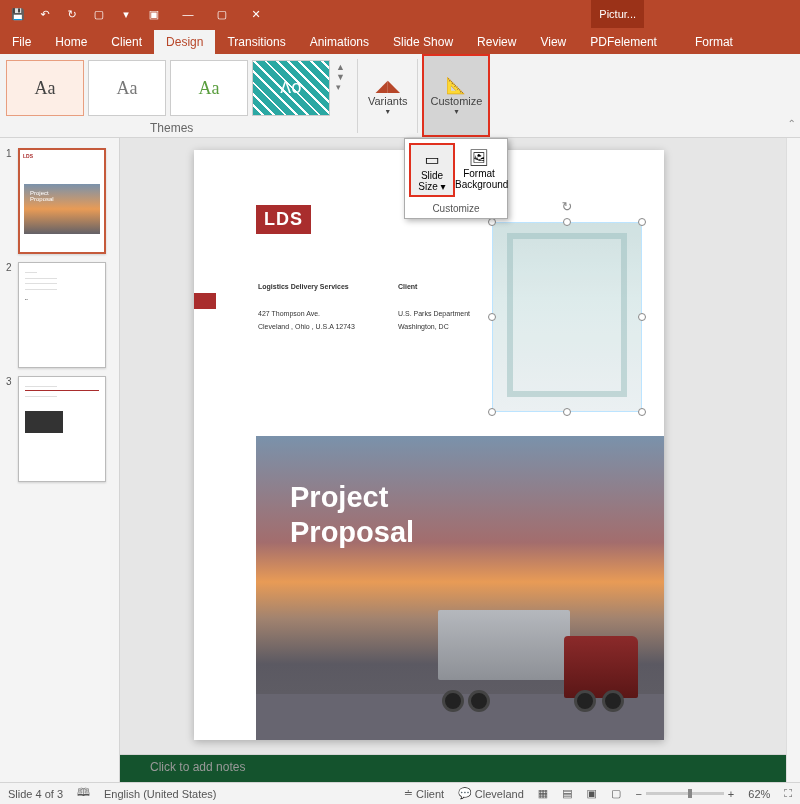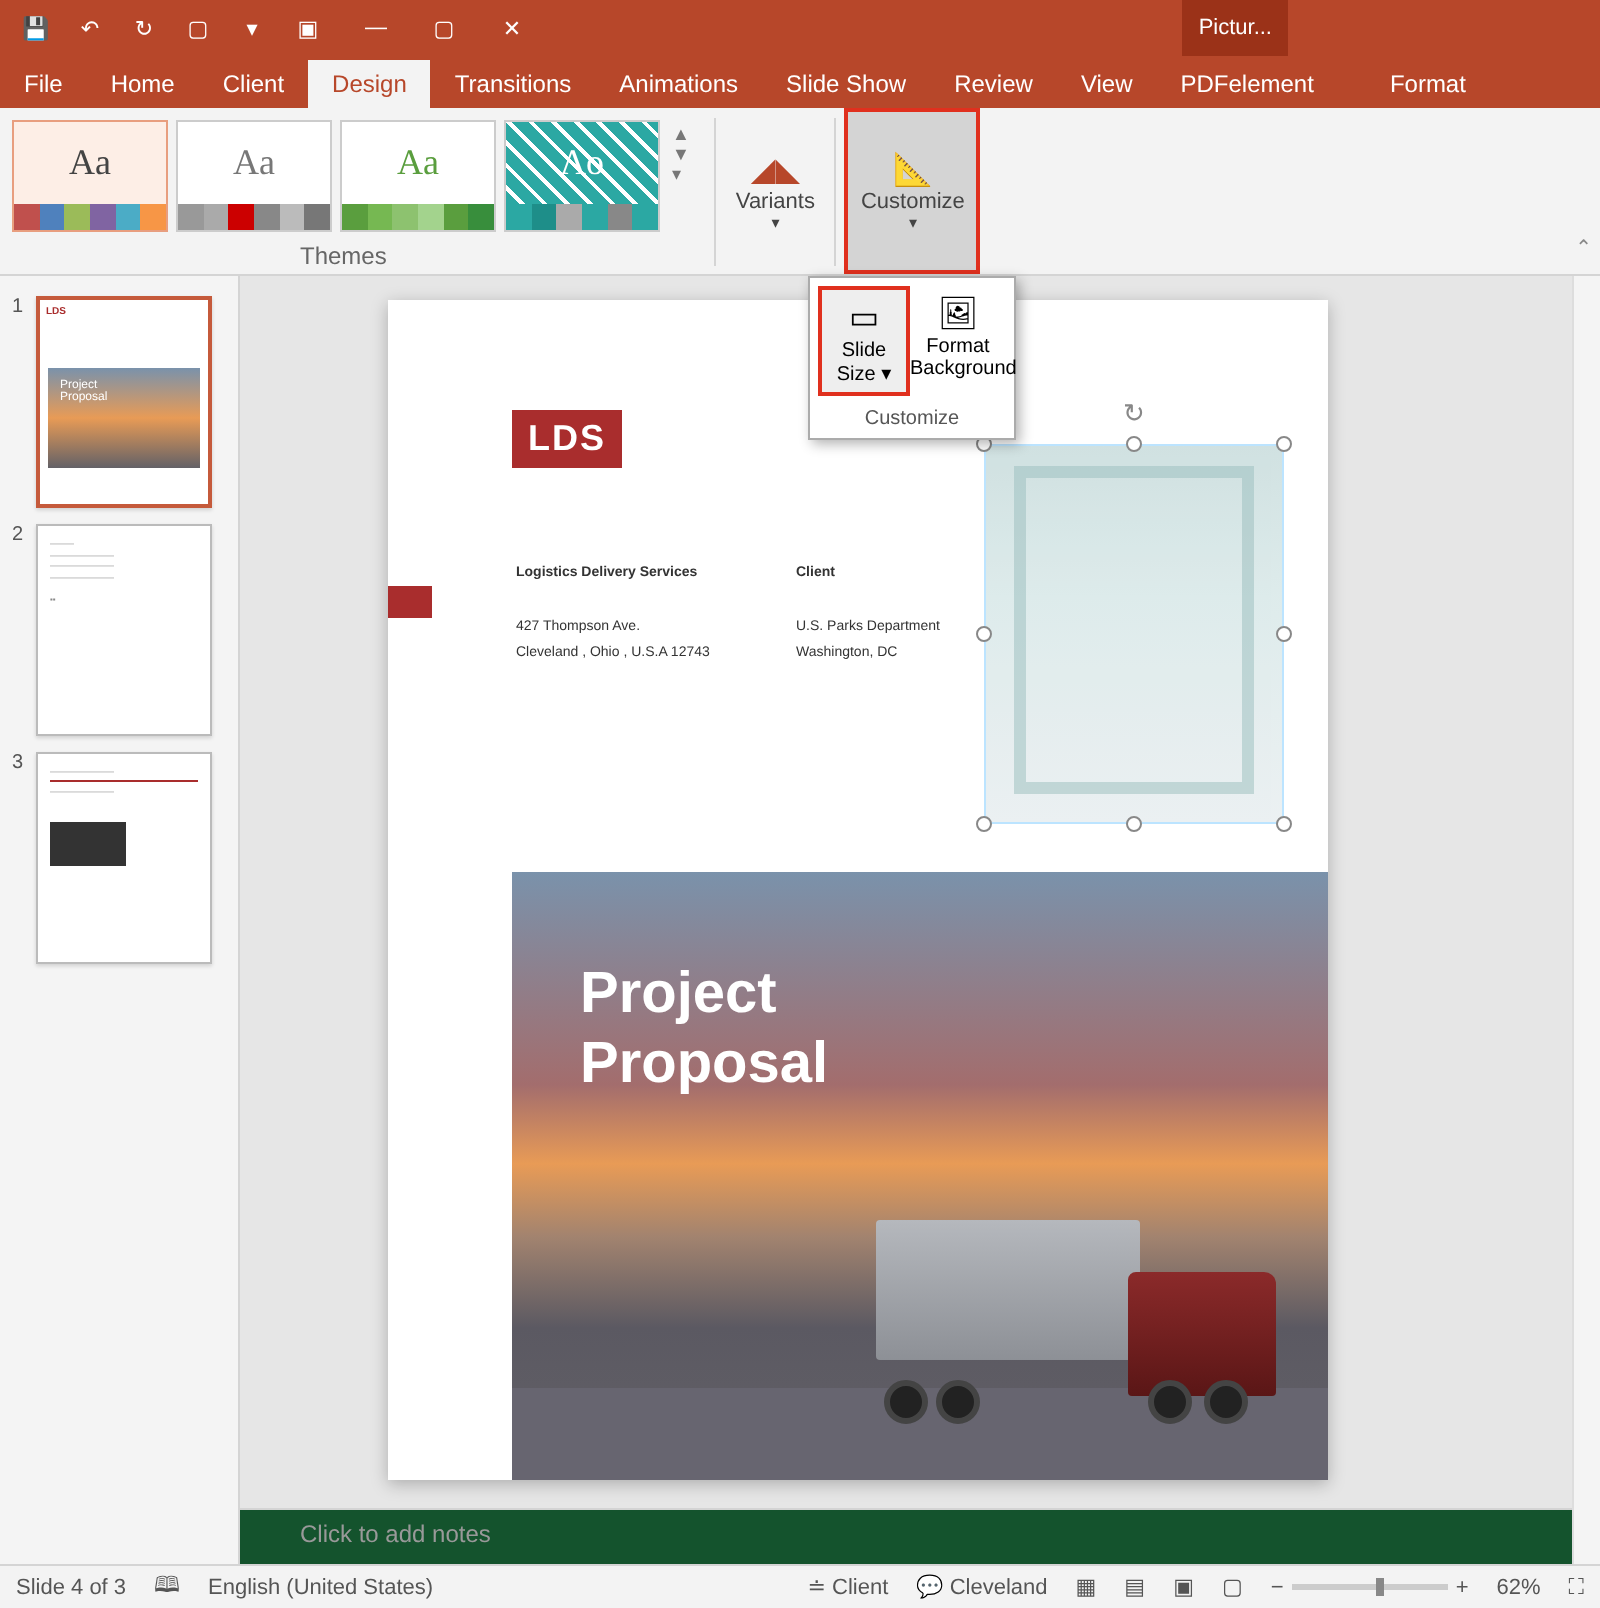--- a/index.html
+++ b/index.html
@@ -10,21 +10,21 @@
 .tb-title{flex:1;text-align:center;font-size:12px}
 .tb-right{display:flex;gap:2px;padding-right:4px;align-items:center}
 .wc{width:32px;height:22px;display:flex;align-items:center;justify-content:center;font-size:11px}
 .ribbon-tabs{height:26px;background:#b7472a;display:flex;align-items:flex-end;color:#fff;font-size:12px;position:relative}
 .ribbon-tabs .tab{padding:5px 12px;cursor:pointer}
 .ribbon-tabs .tab.file{font-weight:400}
 .ribbon-tabs .tab.active{background:#f3f3f3;color:#b7472a}
 .ribbon-tabs .right{margin-left:auto;display:flex;align-items:center;padding-right:6px;gap:10px}
 .ribbon{height:84px;background:#f3f3f3;border-bottom:1px solid #d4d4d4;display:flex;position:relative}
 .themes-group{display:flex;gap:4px;padding:6px;align-items:flex-start}
-.theme-box{width:78px;height:56px;border:1px solid #ccc;background:#fff;display:flex;flex-direction:column;overflow:hidden}
+.theme-box{width:78px;height:56px;border:1px solid #ccc;background:#fff;display:flex;flex-direction:row;overflow:hidden}
 .theme-box .aa{flex:1;display:flex;align-items:center;justify-content:center;font-size:18px;font-family:serif}
 .theme-box .bar{height:13px;display:flex}
 .theme-box .bar span{flex:1}
 .theme-box.sel{border:1px solid #e89e7f;background:#fdeee6}
 .group-lbl{position:absolute;bottom:2px;font-size:12px;color:#666}
 .sep{width:1px;background:#d4d4d4;height:74px;margin:5px 4px}
 .rib-btn{display:flex;flex-direction:column;align-items:center;justify-content:center;padding:4px 6px;font-size:11px;color:#444;text-align:center}
 .rib-btn.hl{border:2px solid #e0301e;background:#d4d4d4}
 .dropdown{position:absolute;left:404px;top:138px;background:#fff;border:1px solid #ababab;box-shadow:2px 2px 6px rgba(0,0,0,0.3);z-index:10;width:104px}
 .dd-row{display:flex;padding:4px}
@@ -130,21 +130,21 @@
         <div class="bar">
           <span style="background:#5a9e3e"></span>
           <span style="background:#76b852"></span>
           <span style="background:#8dc26f"></span>
           <span style="background:#a3d38d"></span>
           <span style="background:#5a9e3e"></span>
           <span style="background:#388e3c"></span>
         </div>
       </div>
     <div class="theme-box" style="background:repeating-linear-gradient(45deg,#2ba8a3,#2ba8a3 6px,#fff 6px,#fff 8px)">
-        <div class="aa" style="color:#fff;font-family:Liberation Serif, serif">Λο</div>
+        <div class="aa" style="color:#fff;font-family:Liberation Mono, monospace">Λο</div>
         <div class="bar">
           <span style="background:#2ba8a3"></span>
           <span style="background:#1e8e89"></span>
           <span style="background:#aaa"></span>
           <span style="background:#2ba8a3"></span>
           <span style="background:#888"></span>
           <span style="background:#2ba8a3"></span>
         </div>
       </div>
     <div style="display:flex;flex-direction:column;justify-content:center;color:#777;font-size:9px;padding:2px">

